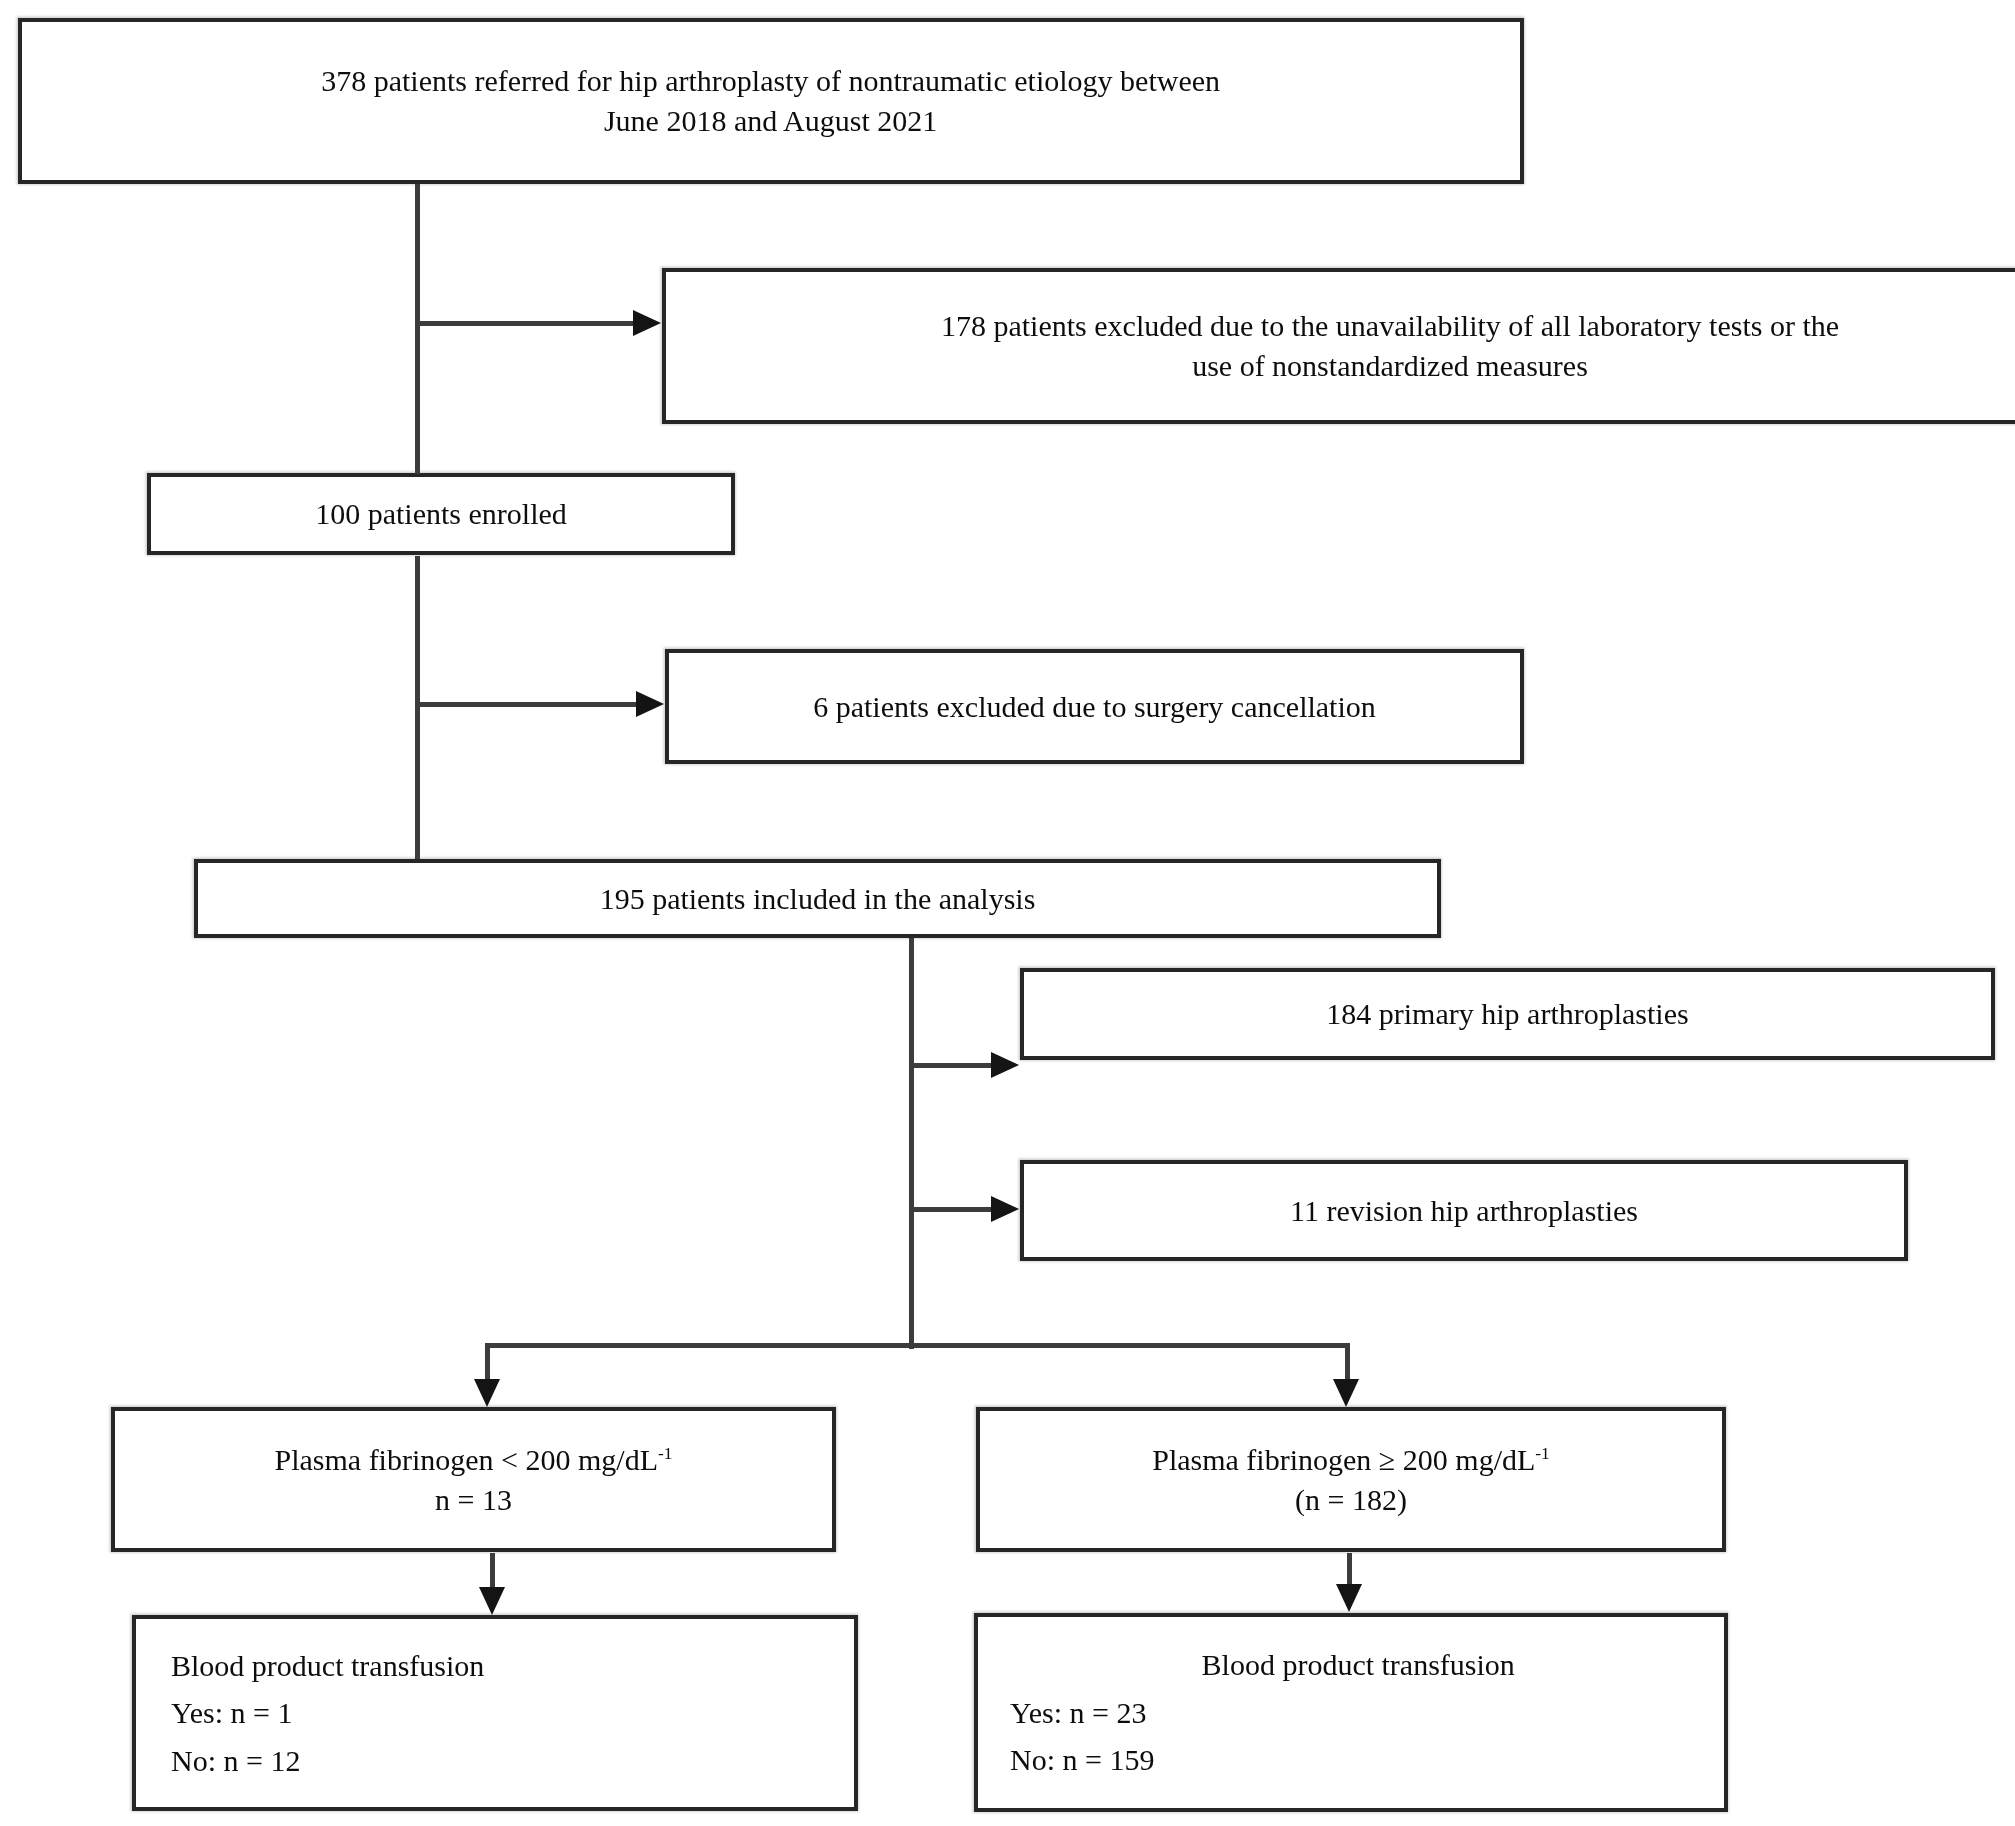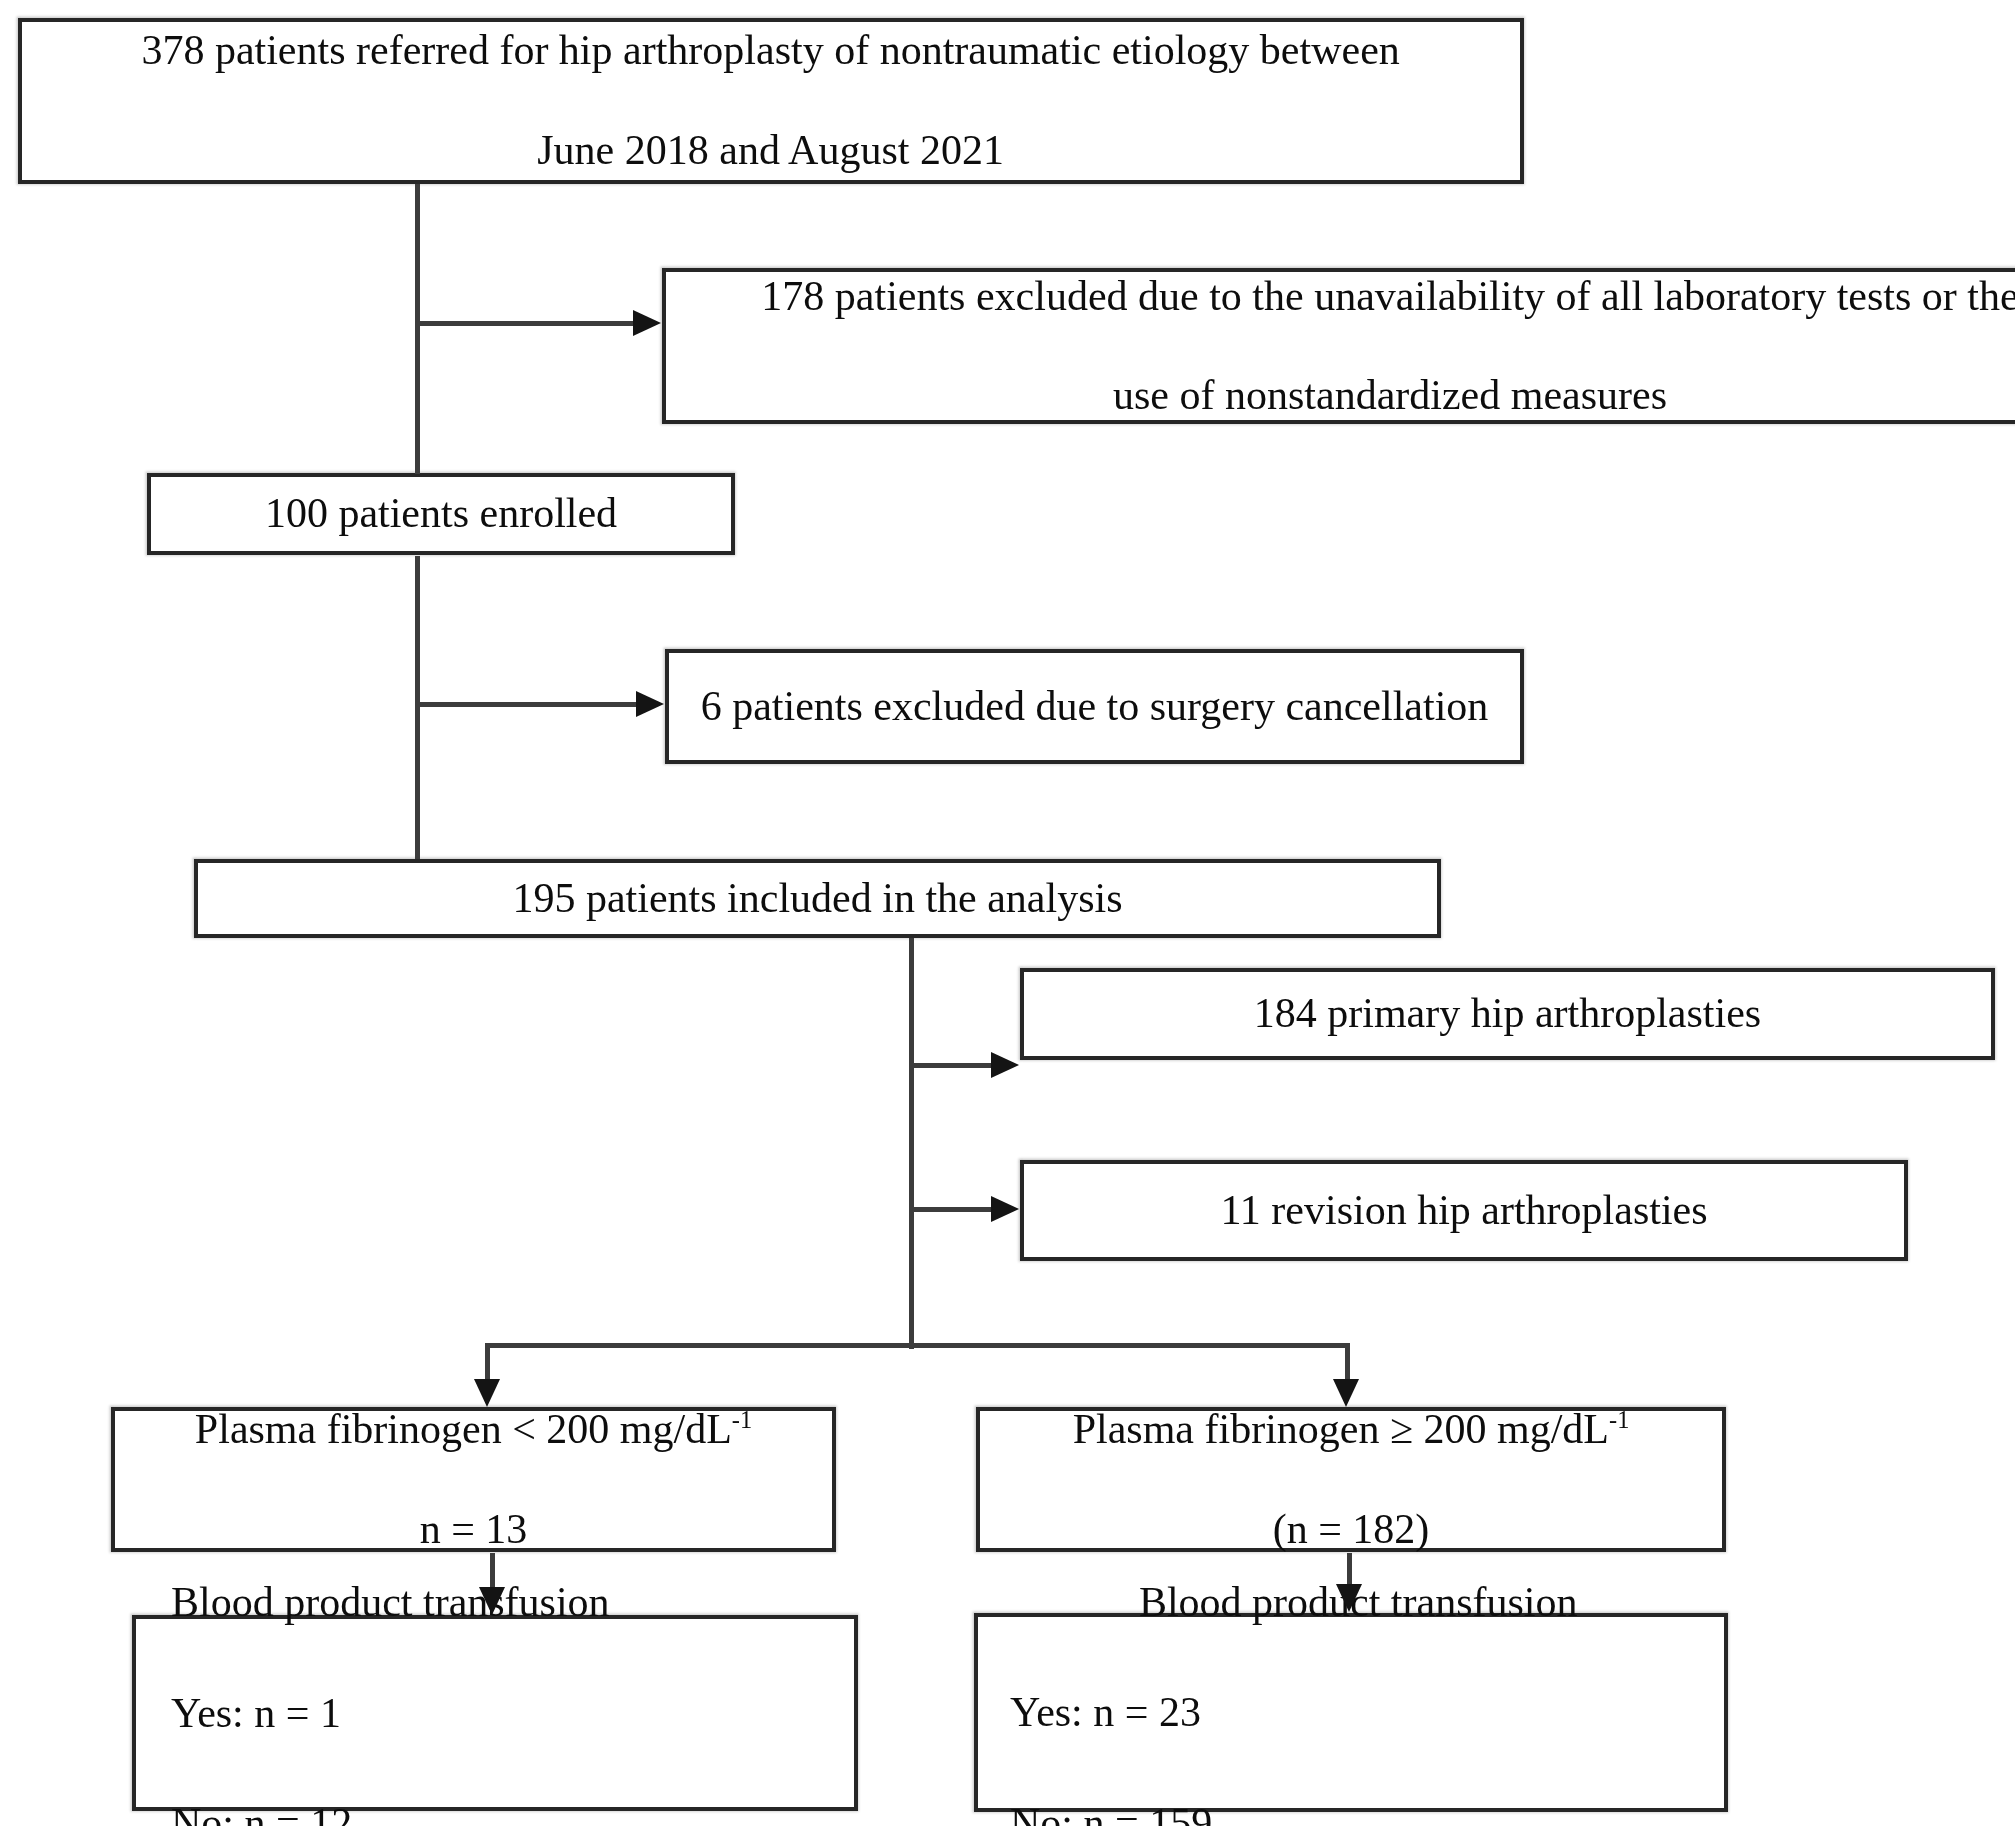--- a/index.html
+++ b/index.html
@@ -19,24 +19,23 @@
     position: absolute;
     box-sizing: border-box;
     background: #ffffff;
     border: 4.7px solid #262626;
     box-shadow: 0 0 2.4px 1.2px rgba(60,60,60,0.28);
     display: flex;
     flex-direction: column;
     justify-content: center;
     align-items: center;
     text-align: center;
-    font-size: 42px;
+    font-size: 30px;
     line-height: 1.32;
     padding: 5.9px 17.6px;
-    gap: 44px;
   }
   .box .ln { display: block; }
   .box sup {
     font-size: 0.58em;
     vertical-align: super;
     line-height: 0;
   }
   .box.align-left {
     align-items: flex-start;
     text-align: left;

